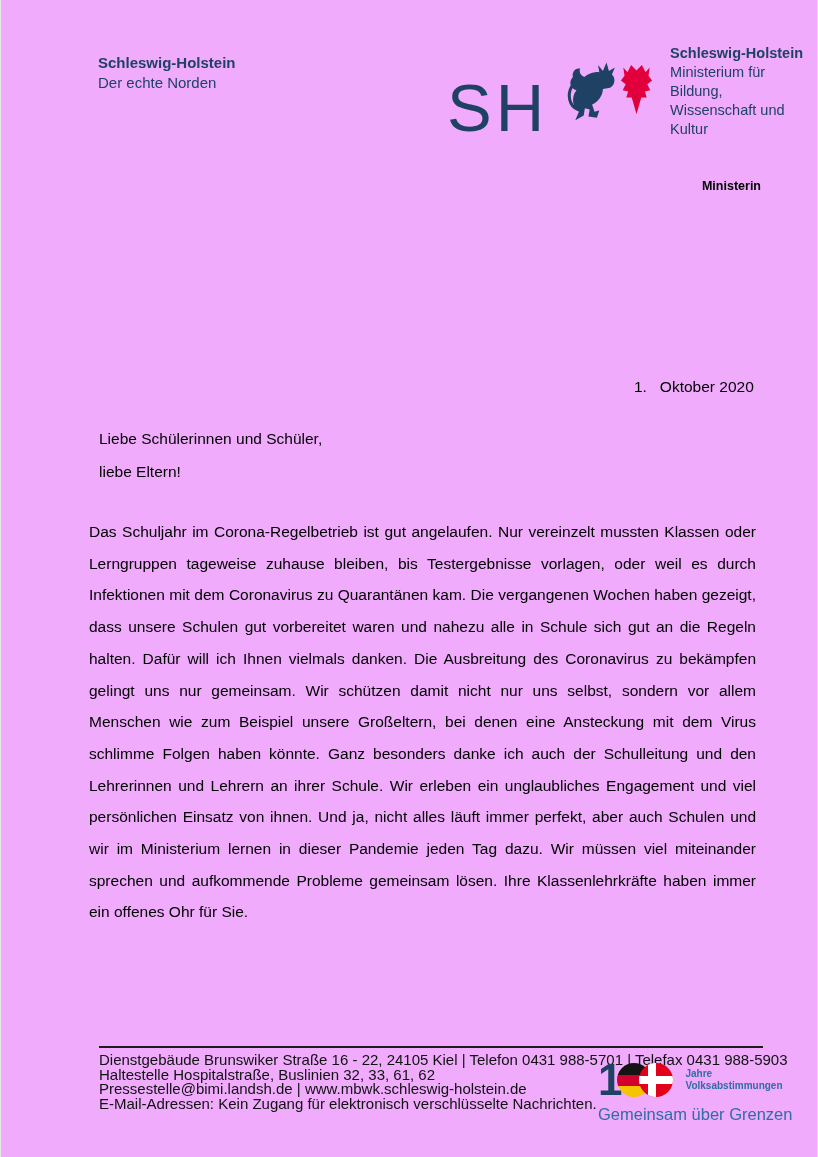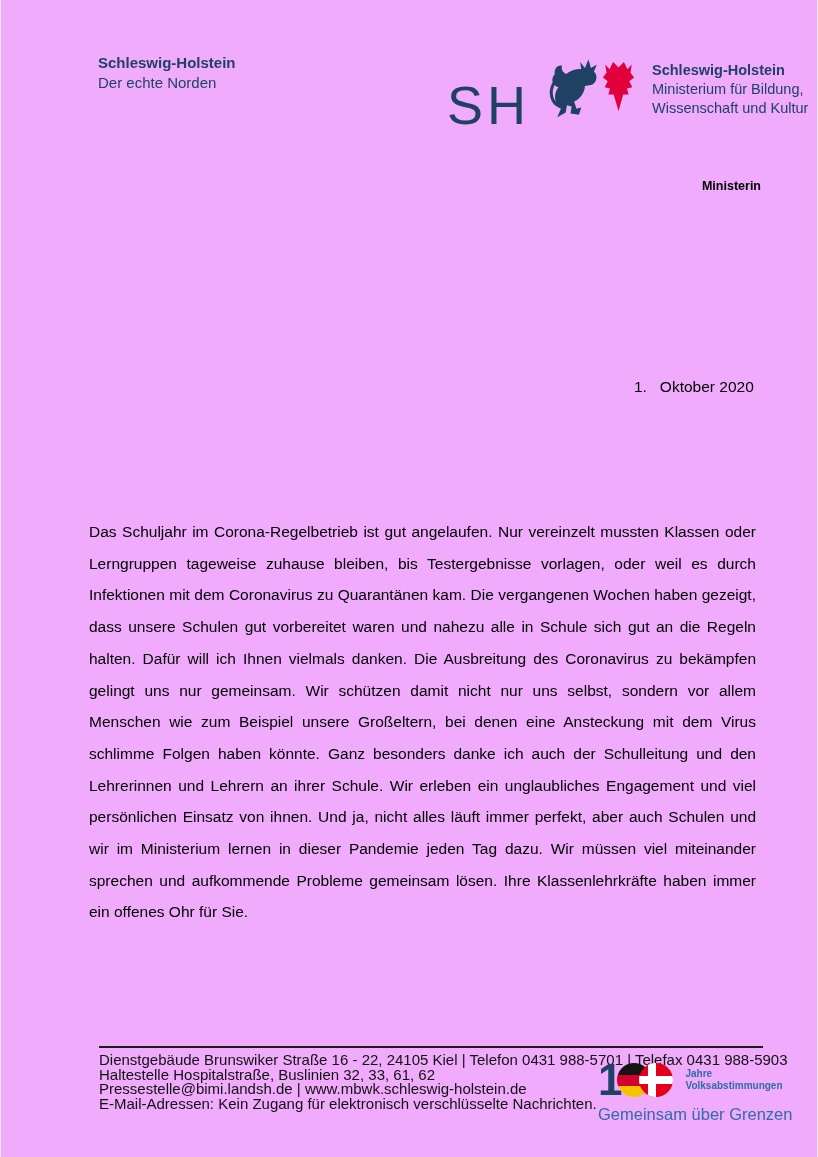--- a/index.html
+++ b/index.html
@@ -8,21 +8,21 @@
     background:#f0abfc; overflow:hidden;
     font-family:"Liberation Sans", sans-serif; color:#000;
   }
 
   
   .logo-left { position:absolute; left:97px; top:53px; color:#1e4164; font-size:15px; line-height:20px; }
   .logo-left .b { font-weight:bold; }
 
   
   .logo-right { position:absolute; left:446px; top:44px; display:flex; align-items:center; color:#1e4164; }
-  .sh-monogram { font-size:54px; font-weight:300; line-height:58px; letter-spacing:4px;margin-top:32px; }
+  .sh-monogram { font-size:67px; font-weight:300; line-height:58px; letter-spacing:4px;margin-top:32px; }
   .crest { width:100px; height:66px; margin-left:10px; margin-right:12px; flex:none; }
   .org { font-size:14.5px; line-height:19px; }
   .org .b { font-weight:bold; }
 
   
   .sender { position:absolute; left:98px; top:177px; font-size:11.5px; line-height:15px; white-space:pre; }
   .ministerin { position:absolute; right:56px; top:179px; font-size:12.5px; font-weight:bold; }
 
   
   .date { position:absolute; left:633px; top:378px; font-size:15.5px; white-space:pre; }
@@ -74,20 +74,24 @@
       <div>Ministerium für Bildung,</div>
       <div>Wissenschaft und Kultur</div>
     </div>
   </div>
 
 
   <div class="ministerin">Ministerin</div>
 
   <div class="date">1.   Oktober 2020</div>
 
+  <div class="salutation">
+    <div>Liebe Schülerinnen und Schüler,</div>
+    <div>liebe Eltern!</div>
+  </div>
 
   <div class="body-text">Das Schuljahr im Corona-Regelbetrieb ist gut angelaufen. Nur vereinzelt mussten Klassen oder Lerngruppen tageweise zuhause bleiben, bis Testergebnisse vorlagen, oder weil es durch Infektionen mit dem Coronavirus zu Quarantänen kam. Die vergangenen Wochen haben gezeigt, dass unsere Schulen gut vorbereitet waren und nahezu alle in Schule sich gut an die Regeln halten. Dafür will ich Ihnen vielmals danken. Die Ausbreitung des Coronavirus zu bekämpfen gelingt uns nur gemeinsam. Wir schützen damit nicht nur uns selbst, sondern vor allem Menschen wie zum Beispiel unsere Großeltern, bei denen eine Ansteckung mit dem Virus schlimme Folgen haben könnte. Ganz besonders danke ich auch der Schulleitung und den Lehrerinnen und Lehrern an ihrer Schule. Wir erleben ein unglaubliches Engagement und viel persönlichen Einsatz von ihnen. Und ja, nicht alles läuft immer perfekt, aber auch Schulen und wir im Ministerium lernen in dieser Pandemie jeden Tag dazu. Wir müssen viel miteinander sprechen und aufkommende Probleme gemeinsam lösen. Ihre Klassenlehrkräfte haben immer ein offenes Ohr für Sie.</div>
 
   <div class="footer-rule"></div>
   <div class="footer">
     <div>Dienstgebäude Brunswiker Straße 16 - 22, 24105 Kiel | Telefon 0431 988-5701 | Telefax 0431 988-5903</div>
     <div>Haltestelle Hospitalstraße, Buslinien 32, 33, 61, 62</div>
     <div>Pressestelle@bimi.landsh.de | www.mbwk.schleswig-holstein.de</div>
     <div>E-Mail-Adressen: Kein Zugang für elektronisch verschlüsselte Nachrichten.</div>
   </div>

